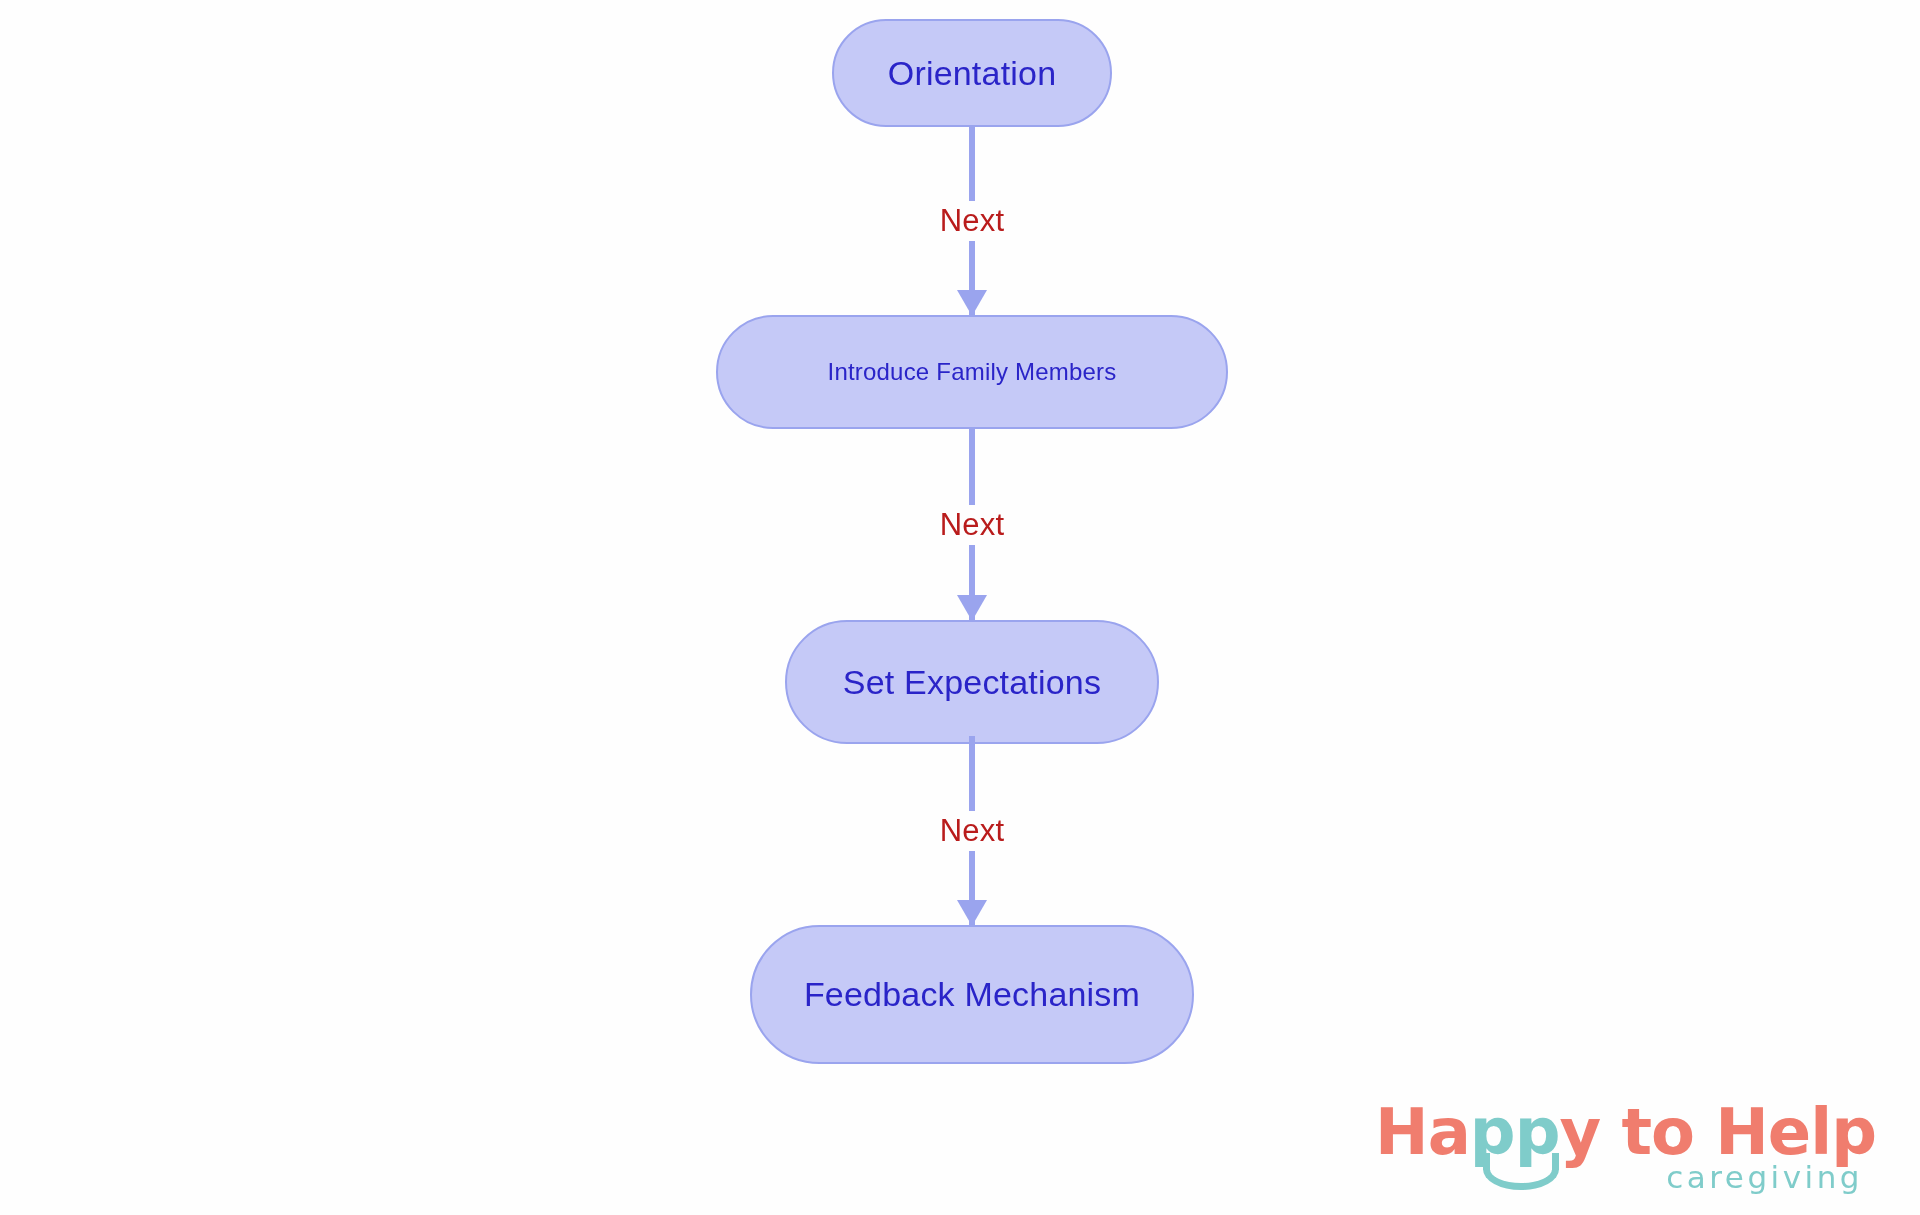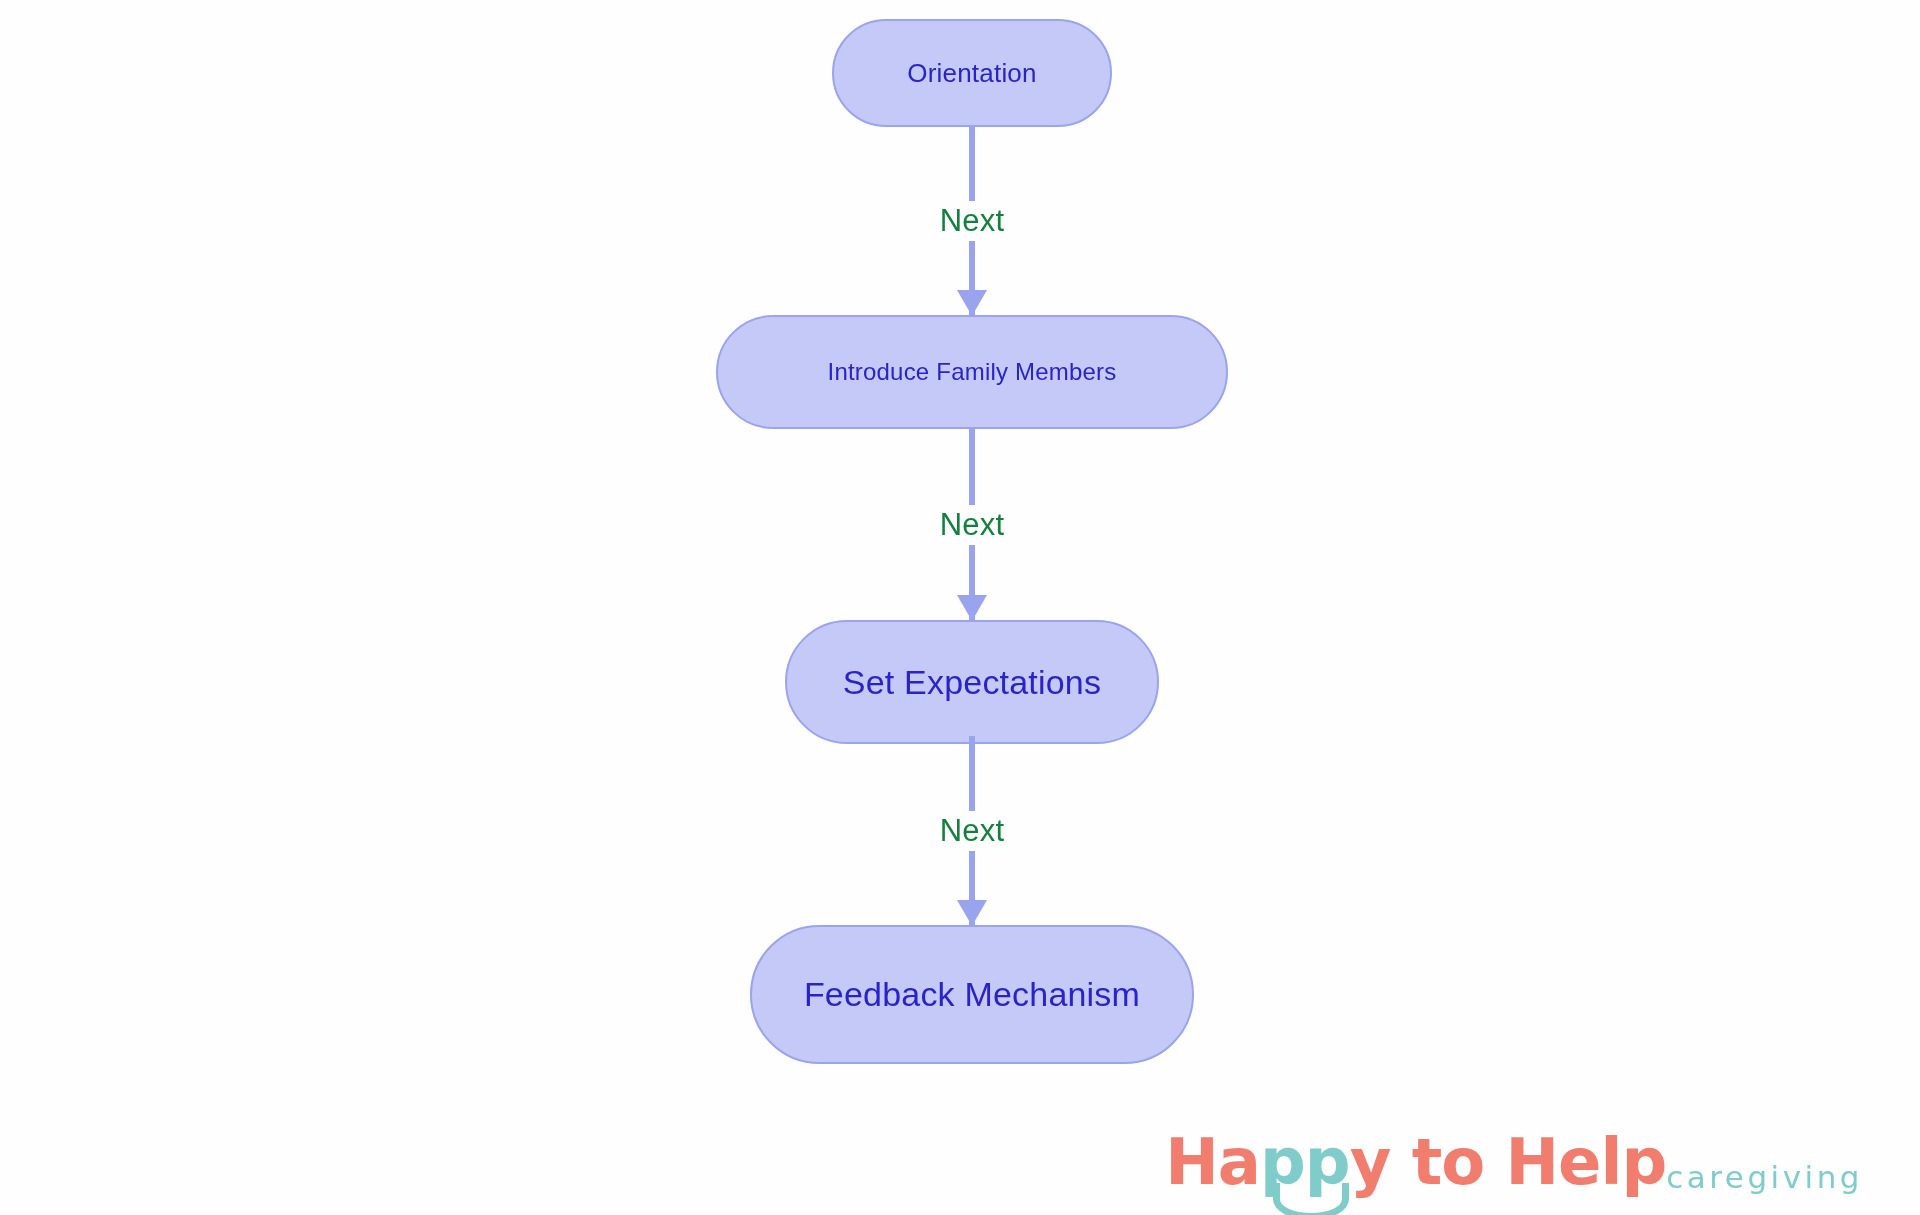--- a/index.html
+++ b/index.html
@@ -36,21 +36,21 @@
   }
   .node-label {
     color: #2A24C8;
     font-family: "Liberation Sans", sans-serif;
     font-weight: 400;
     white-space: nowrap;
     letter-spacing: 0.2px;
   }
 
   #node-orientation      { left: 972px; top: 19px;  width: 280px; height: 108px; }
-  #node-orientation .node-label { font-size: 26px; }
+  #node-orientation .node-label { font-size: 34px; }
 
   #node-introduce-family { left: 972px; top: 315px; width: 512px; height: 114px; }
   #node-introduce-family .node-label { font-size: 24px; }
 
   #node-set-expectations { left: 972px; top: 620px; width: 374px; height: 124px; }
   #node-set-expectations .node-label { font-size: 34px; }
 
   #node-feedback         { left: 972px; top: 925px; width: 444px; height: 139px; }
   #node-feedback .node-label { font-size: 34px; }
 
@@ -79,41 +79,41 @@
     border-left: 15px solid transparent;
     border-right: 15px solid transparent;
     border-top: 26px solid #9AA4EE;
   }
   .edge-label {
     position: absolute;
     left: 50%;
     transform: translate(-50%, -50%);
     background: #FEFEFE;
     padding: 2px 10px;
-    color: #15803d;
+    color: #b91c1c;
     font-family: "Liberation Sans", sans-serif;
     font-size: 31px;
     white-space: nowrap;
     letter-spacing: 0.2px;
   }
 
   #edge-1 { top: 127px; height: 188px; }
   #edge-1 .edge-label { top: 50%; }
   #edge-2 { top: 429px; height: 191px; }
   #edge-2 .edge-label { top: 50%; }
   #edge-3 { top: 736px; height: 189px; }
   #edge-3 .edge-label { top: 50%; }
 
   
   #brand-logo {
     position: absolute;
     right: 44px;
     bottom: 20px;
     display: flex;
-    flex-direction: row;
+    flex-direction: column;
     align-items: flex-end;
   }
   .logo-wordmark {
     position: relative;
     font-family: "DejaVu Sans", sans-serif;
     font-weight: bold;
     font-size: 64px;
     line-height: 1.02;
     letter-spacing: -1px;
     white-space: nowrap;

